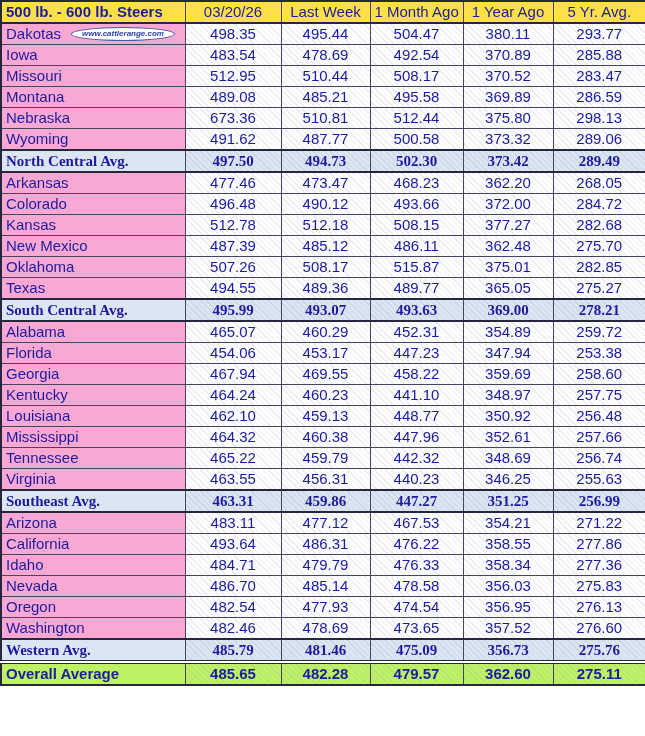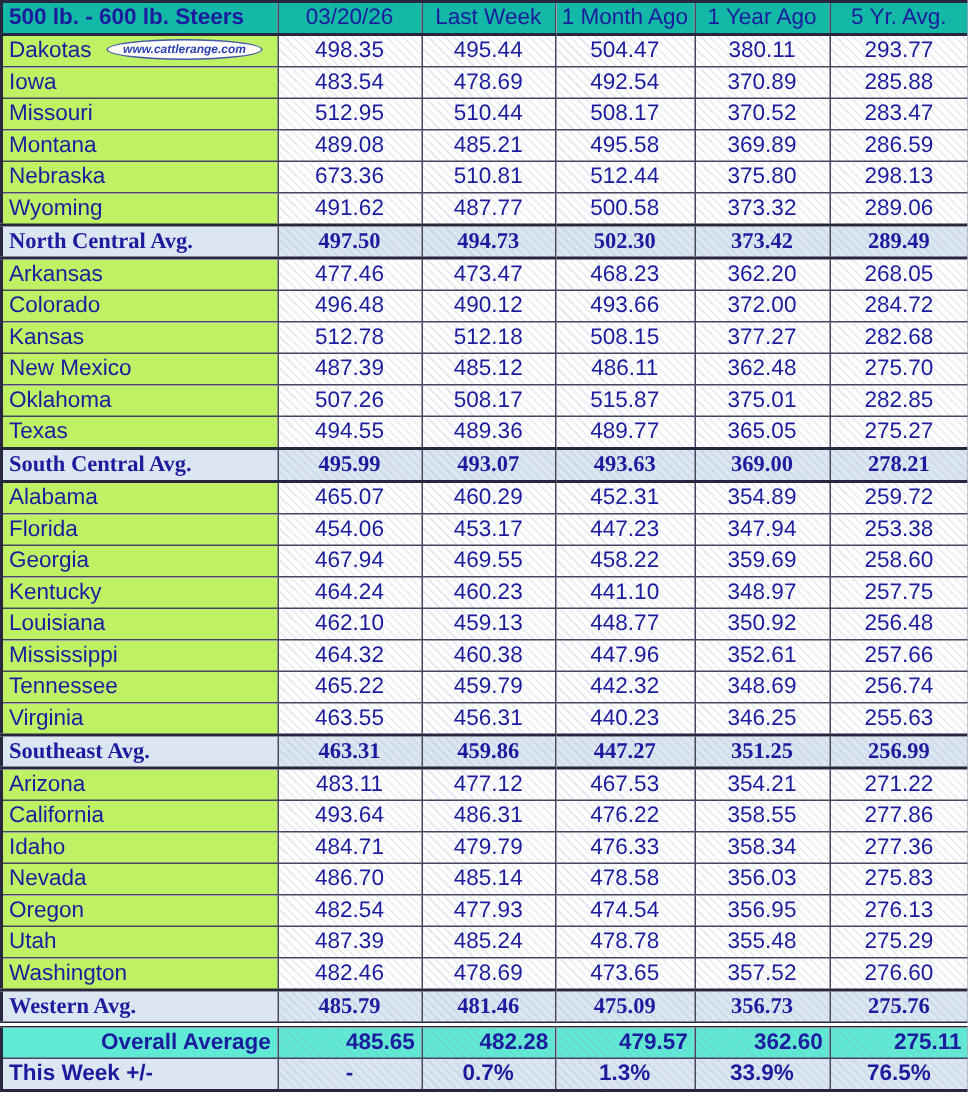--- a/index.html
+++ b/index.html
@@ -4,33 +4,33 @@
 <style>
   html,body{margin:0;padding:0;background:#ffffff;}
   body{width:645px;font-family:"Liberation Sans","DejaVu Sans",sans-serif;}
   table{border-collapse:collapse;table-layout:fixed;width:645px;
         font-size:15px;color:#1b1b9e;background:#ffffff;border:2px solid #26263e;}
   col.c-label{width:184px;}
   col.c0{width:96px;} col.c1{width:89px;} col.c2{width:93px;} col.c3{width:90px;} col.c4{width:93px;}
   th,td{border:1px solid #45455f;height:20px;line-height:20px;padding:0 4px;
         overflow:hidden;white-space:nowrap;font-weight:normal;}
   
-  tr.header th{background:#14b8a6;text-align:center;border-bottom:2px solid #26263e;margin-left:44px;}
+  tr.header th{background:#fde047;text-align:center;border-bottom:2px solid #26263e;margin-left:44px;}
   tr.header th.title-cell{text-align:left;font-weight:bold;}
   
-  td.label{text-align:left;background:#bef264;}
+  td.label{text-align:left;background:#f9a8d4;}
   td.num{text-align:center;
          background-color:#ffffff;
          background-image:repeating-linear-gradient(45deg,rgba(170,180,198,.30) 0 1px,transparent 1px 4px);}
   
   tr.avg td{font-weight:bold;background-color:#dce6f2;
             border-top:2px solid #26263e;border-bottom:2px solid #26263e;font-family:Liberation Serif, serif;}
   tr.avg td.num{background-image:repeating-linear-gradient(45deg,rgba(150,165,190,.25) 0 1px,transparent 1px 4px);}
   
-  tr.overall td{font-weight:bold;background-color:#5eead4;border-top:4px double #26263e;text-align:right;}
+  tr.overall td{font-weight:bold;background-color:#bef264;border-top:4px double #26263e;}
   tr.change td{font-weight:bold;background-color:#dce6f2;}
   tr.overall td.num,tr.change td.num{background-image:repeating-linear-gradient(45deg,rgba(150,165,190,.25) 0 1px,transparent 1px 4px);}
   
   .logo-oval{display:inline-block;vertical-align:middle;margin-left:10px;margin-top:-2px;
              border:1px solid #4656a8;border-radius:50%;padding:1px 10px;
              font-size:8px;font-weight:bold;font-style:italic;color:#2a3fb0;
              line-height:10px;background:#ffffff;}
 </style>
 </head>
 <body>
@@ -273,28 +273,20 @@
       </tr>
       <tr class="state">
         <td class="label">Oregon</td>
         <td class="num">482.54</td>
         <td class="num">477.93</td>
         <td class="num">474.54</td>
         <td class="num">356.95</td>
         <td class="num">276.13</td>
       </tr>
       <tr class="state">
-        <td class="label">Utah</td>
-        <td class="num">487.39</td>
-        <td class="num">485.24</td>
-        <td class="num">478.78</td>
-        <td class="num">355.48</td>
-        <td class="num">275.29</td>
-      </tr>
-      <tr class="state">
         <td class="label">Washington</td>
         <td class="num">482.46</td>
         <td class="num">478.69</td>
         <td class="num">473.65</td>
         <td class="num">357.52</td>
         <td class="num">276.60</td>
       </tr>
       <tr class="avg">
         <td class="label">Western Avg.</td>
         <td class="num">485.79</td>
@@ -304,22 +296,14 @@
         <td class="num">275.76</td>
       </tr>
       <tr class="overall">
         <td class="label">Overall Average</td>
         <td class="num">485.65</td>
         <td class="num">482.28</td>
         <td class="num">479.57</td>
         <td class="num">362.60</td>
         <td class="num">275.11</td>
       </tr>
-      <tr class="change">
-        <td class="label">This Week +/-</td>
-        <td class="num">-</td>
-        <td class="num">0.7%</td>
-        <td class="num">1.3%</td>
-        <td class="num">33.9%</td>
-        <td class="num">76.5%</td>
-      </tr>
     </tbody>
 </table>
 
 </body></html>

